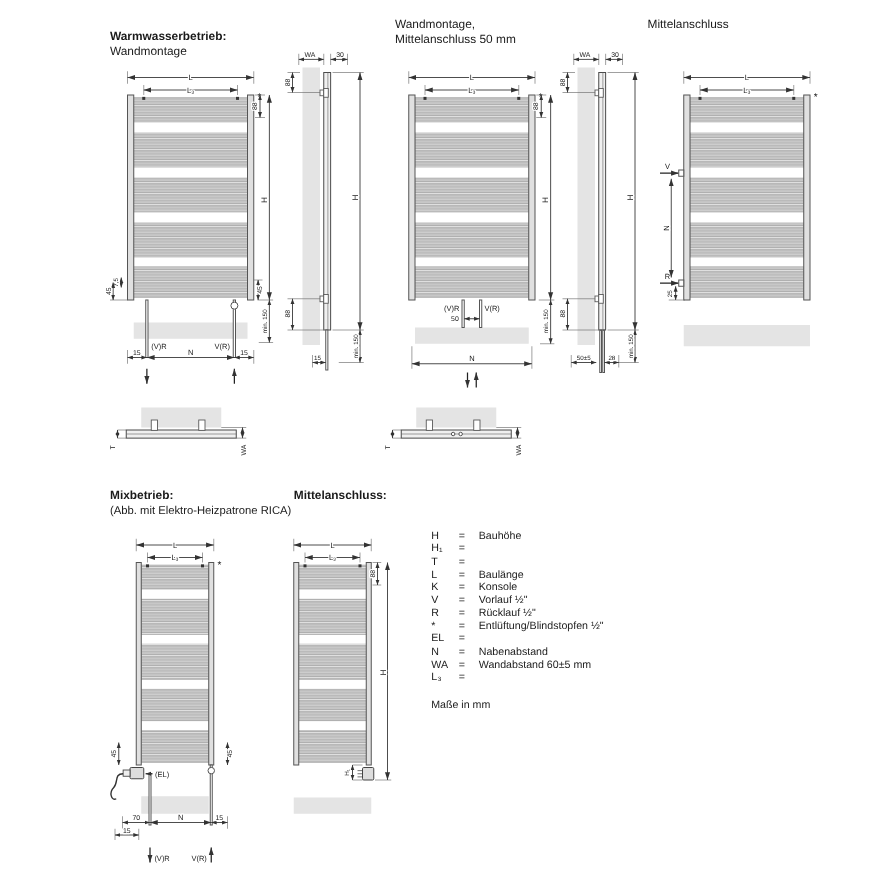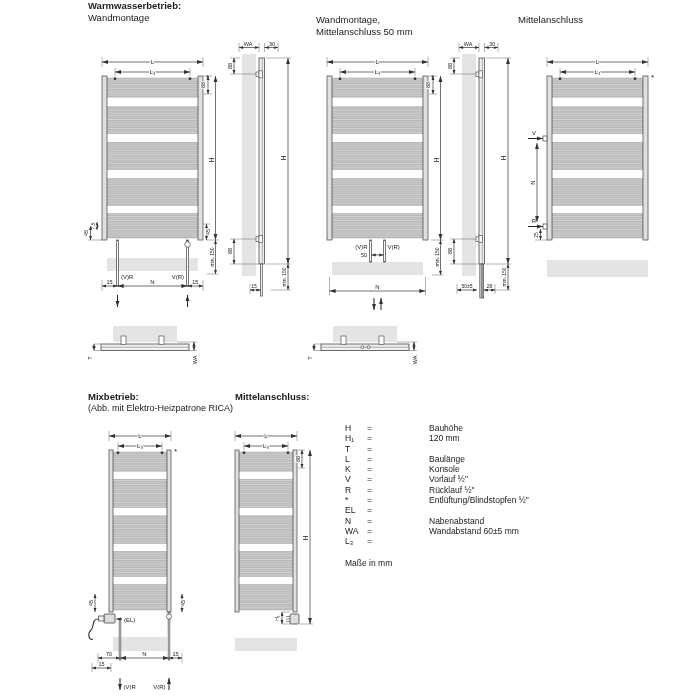--- a/index.html
+++ b/index.html
@@ -15,21 +15,21 @@
   text.s5{font-size:5px;} text.s55{font-size:5.5px;} text.s6{font-size:6px;}
   text.s65{font-size:6.5px;} text.s8{font-size:8px;}
   .dim{stroke:#333;stroke-width:0.7;fill:none;}
   .ext{stroke:#666;stroke-width:0.5;fill:none;}
   .out{fill:#f0f0f0;stroke:#4a4a4a;stroke-width:0.8;}
   .pipe{fill:#fff;stroke:#555;stroke-width:0.8;}
   .shade{fill:#e4e4e4;}
   .flow{stroke:#222;stroke-width:1;fill:none;}
   .legend{font-size:8.5px;}
   .lrow{display:flex;line-height:10.3px;}
-  .lsym{width:22px;} .leq{width:16px;} .ldef{flex:1;white-space:nowrap;margin-left:46px;}
+  .lsym{width:22px;} .leq{width:16px;} .ldef{flex:1;white-space:nowrap;}
   .lfoot{margin-top:11px;}
 </style>
 </head>
 <body>
 
 <div id="page">
 
   <svg width="0" height="0" style="position:absolute">
     <defs>
       <marker id="arr" viewBox="0 0 8 8" refX="7.6" refY="4" markerWidth="6.5" markerHeight="6.5" markerUnits="userSpaceOnUse" orient="auto-start-reverse">
@@ -58,21 +58,21 @@
         <rect x="4" y="22" width="54" height="7" fill="#fff"></rect>
         <rect x="4" y="58" width="54" height="7" fill="#fff"></rect>
         <rect x="4" y="94" width="54" height="7" fill="#fff"></rect>
         <rect x="4" y="127" width="54" height="7" fill="#fff"></rect>
         <rect x="0" y="0" width="4" height="162" fill="#e0e0e0" stroke="#555" stroke-width="0.8"></rect>
         <rect x="58" y="0" width="4" height="162" fill="#e0e0e0" stroke="#555" stroke-width="0.8"></rect>
       </g>
     </defs>
   </svg>
 
-  <div class="abs heading" style="left:88px;top:0">
+  <div class="abs heading" style="left:88px;top:24px">
     <span class="t">Warmwasserbetrieb:</span>
     <span class="s">Wandmontage</span>
   </div>
   <div class="abs heading" style="left:316px;top:14px">
     <span class="s">Wandmontage,</span>
     <span class="s">Mittelanschluss 50 mm</span>
   </div>
   <div class="abs heading" style="left:518px;top:14px">
     <span class="s">Mittelanschluss</span>
   </div>
@@ -504,21 +504,20 @@
 
   <div class="abs legend" style="left:345px;top:423px;width:310px">
     <div class="lrow">
         <span class="lsym">H</span>
         <span class="leq">=</span>
         <span class="ldef">Bauhöhe</span>
       </div>
     <div class="lrow">
         <span class="lsym">H₁</span>
         <span class="leq">=</span>
-        <span class="ldef">120 mm</span>
       </div>
     <div class="lrow">
         <span class="lsym">T</span>
         <span class="leq">=</span>
       </div>
     <div class="lrow">
         <span class="lsym">L</span>
         <span class="leq">=</span>
         <span class="ldef">Baulänge</span>
       </div>

